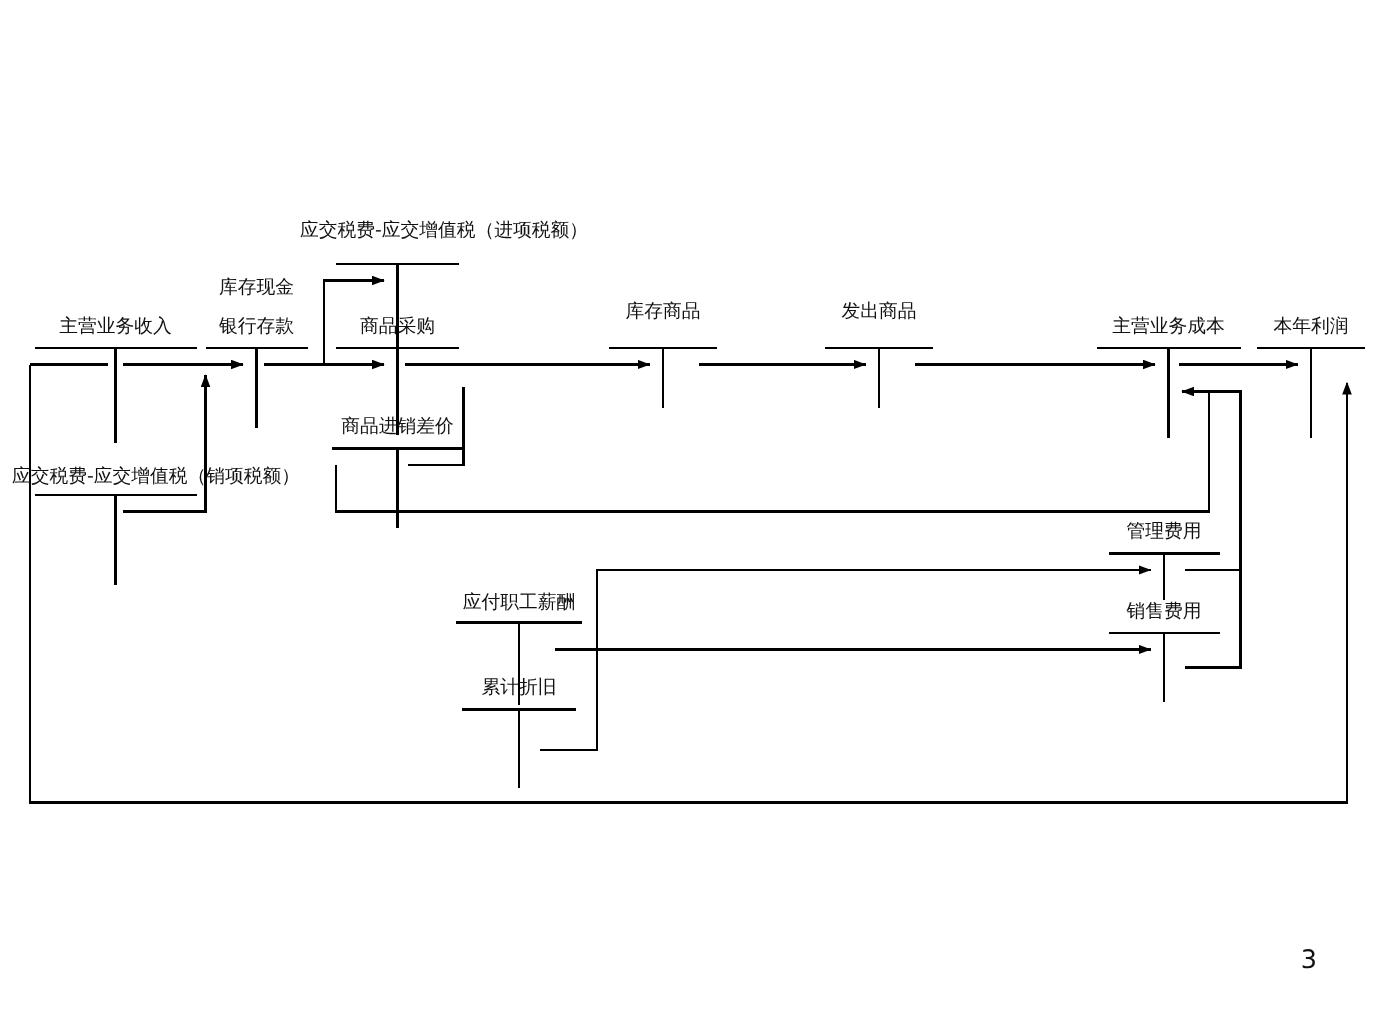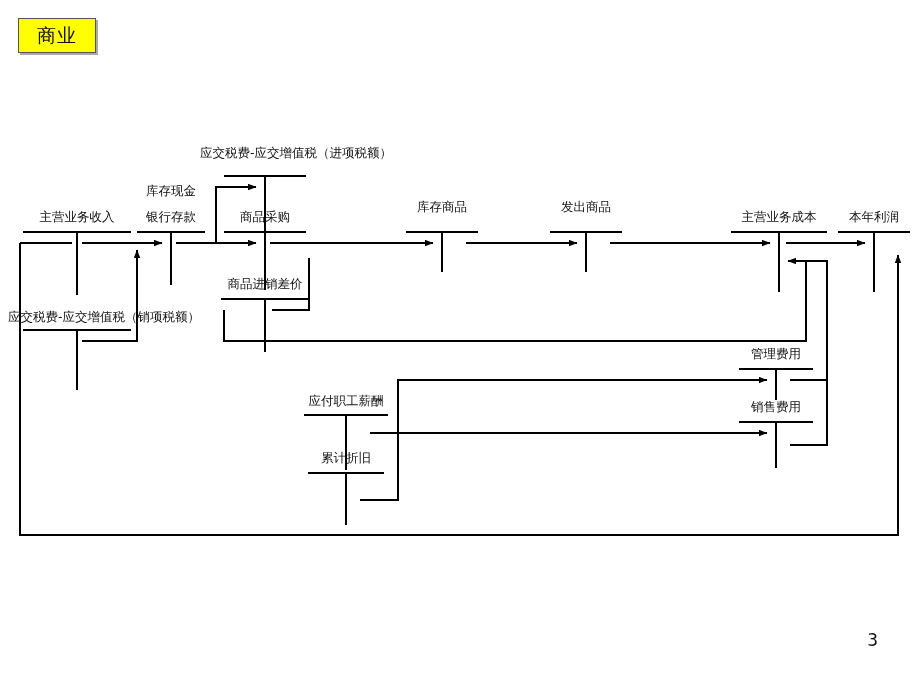--- a/index.html
+++ b/index.html
@@ -27,23 +27,20 @@
     fill:#111;
     text-anchor:middle;
     dominant-baseline:alphabetic;
   }
 </style>
 </head>
 <body>
 
 <div id="page">
 
-  <div id="title-box">
-    <span class="t">商业</span>
-  </div>
 
   <svg id="diagram" viewBox="0 0 920 690">
     <defs>
       <marker id="ah" markerWidth="9" markerHeight="9" refX="8" refY="3.2" orient="auto" markerUnits="userSpaceOnUse">
         <path d="M0,0 L8.5,3.2 L0,6.4 z" fill="#000"></path>
       </marker>
     </defs>
 
     <g stroke="#000" stroke-width="1.4" fill="none" shape-rendering="crispEdges">
 

